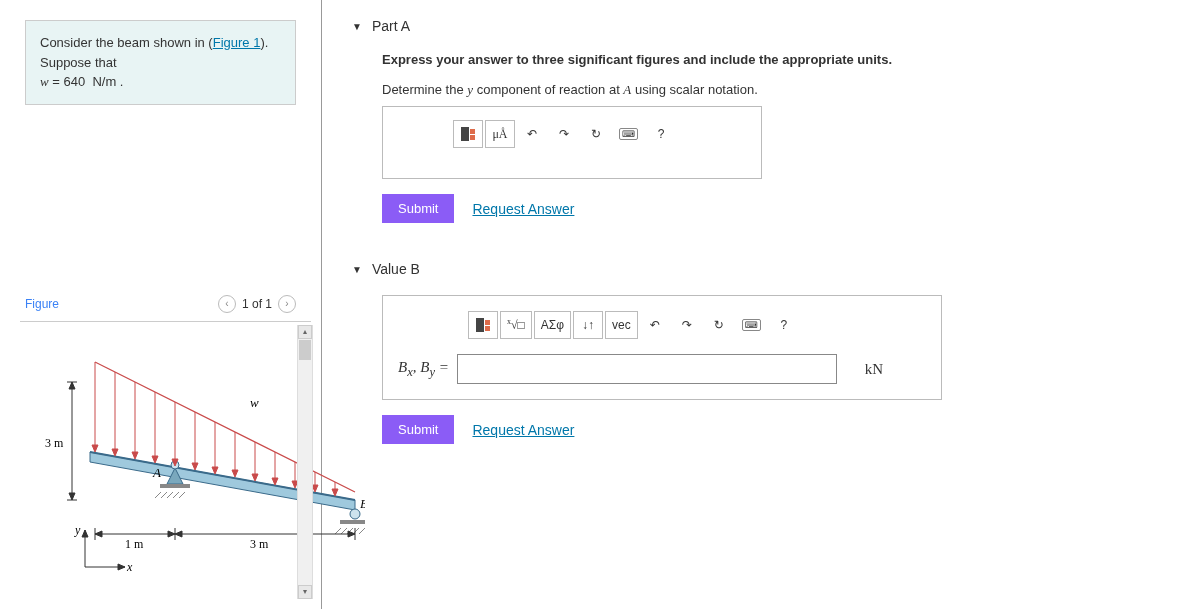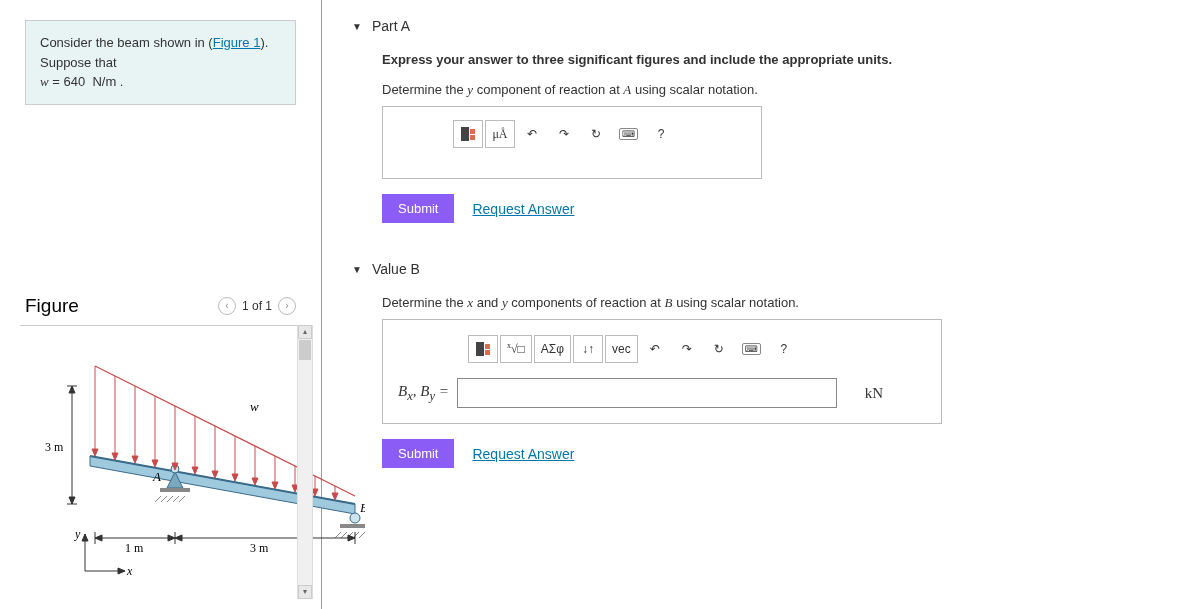--- a/index.html
+++ b/index.html
@@ -4,21 +4,21 @@
 <style>
 *{box-sizing:border-box;margin:0;padding:0}
 body{font-family:Arial,Helvetica,sans-serif;font-size:13px;color:#333;background:#fff;width:1200px;height:609px;overflow:hidden}
 .container{display:flex;height:100%}
 .left-col{width:322px;border-right:1px solid #999;padding:0;position:relative}
 .right-col{flex:1;padding:10px 20px 10px 30px;overflow-y:auto}
 .problem-box{background:#e8f4f4;border:1px solid #ccc;margin:20px 25px 10px 25px;padding:12px 14px;line-height:1.5}
 .problem-box a{color:#0077aa;text-decoration:underline}
 .italic-var{font-style:italic;font-family:'Times New Roman',serif}
 .figure-header{display:flex;align-items:center;justify-content:space-between;padding:10px 25px 8px 25px;margin-top:180px}
-.figure-title{font-size:19px;color:#000000}
+.figure-title{font-size:12px;color:#3b82f6}
 .figure-nav{display:flex;align-items:center;gap:6px;font-size:12px}
 .nav-btn{width:18px;height:18px;border:1px solid #bbb;border-radius:50%;display:flex;align-items:center;justify-content:center;font-size:10px;color:#888;background:#fff;cursor:pointer}
 .figure-hr{border:none;border-top:1px solid #ccc;margin:0 10px 0 20px}
 .figure-area{position:relative;padding:10px 25px}
 .scrollbar-track{position:absolute;right:8px;top:325px;bottom:10px;width:16px;background:#f0f0f0;border:1px solid #ddd}
 .scrollbar-thumb{position:absolute;top:0;left:1px;width:12px;height:20px;background:#ccc}
 .scrollbar-btn{position:absolute;left:0;width:14px;height:14px;background:#e8e8e8;border:1px solid #ccc;font-size:8px;text-align:center;line-height:12px;color:#666}
 .part-section{margin-bottom:20px}
 .part-header{display:flex;align-items:center;gap:10px;padding:8px 0;cursor:pointer}
 .part-caret{font-size:10px}
@@ -222,23 +222,20 @@
         </div>
       </div>
     </div>
 
     <div class="part-section">
       <div class="part-header">
         <span class="part-caret">▼</span>
         <span class="part-title">Value B</span>
       </div>
       <div class="part-body">
-        <div class="prompt-line">
-          <span>Determine the </span><span class="italic-serif">x</span><span> and </span><span class="italic-serif">y</span><span> components of reaction at </span><span class="italic-serif">B</span><span> using scalar notation.</span>
-        </div>
 
         <div class="answer-box-b" style="width:560px">
           <div class="toolbar-b">
             <div class="tool-btn">
               <span class="mixed-frac-icon">
                   <span class="whole"></span>
                   <span class="frac">
                     <div></div>
                     <div></div>
                   </span>

